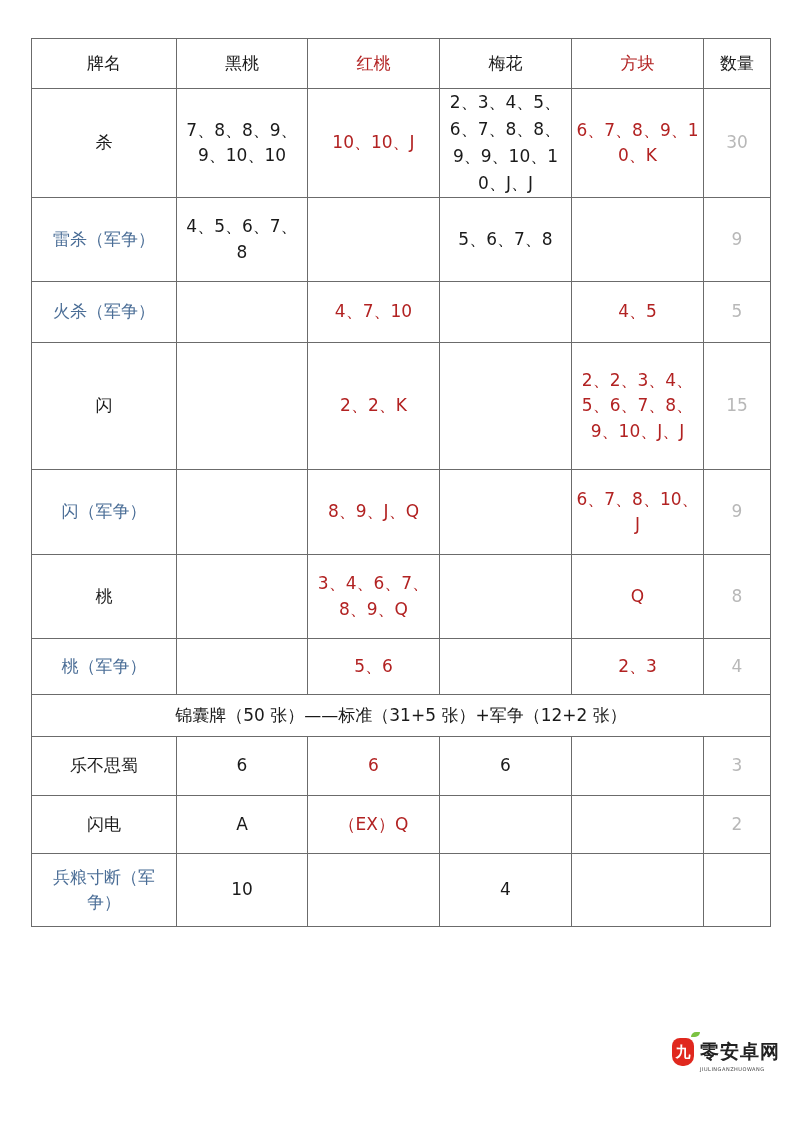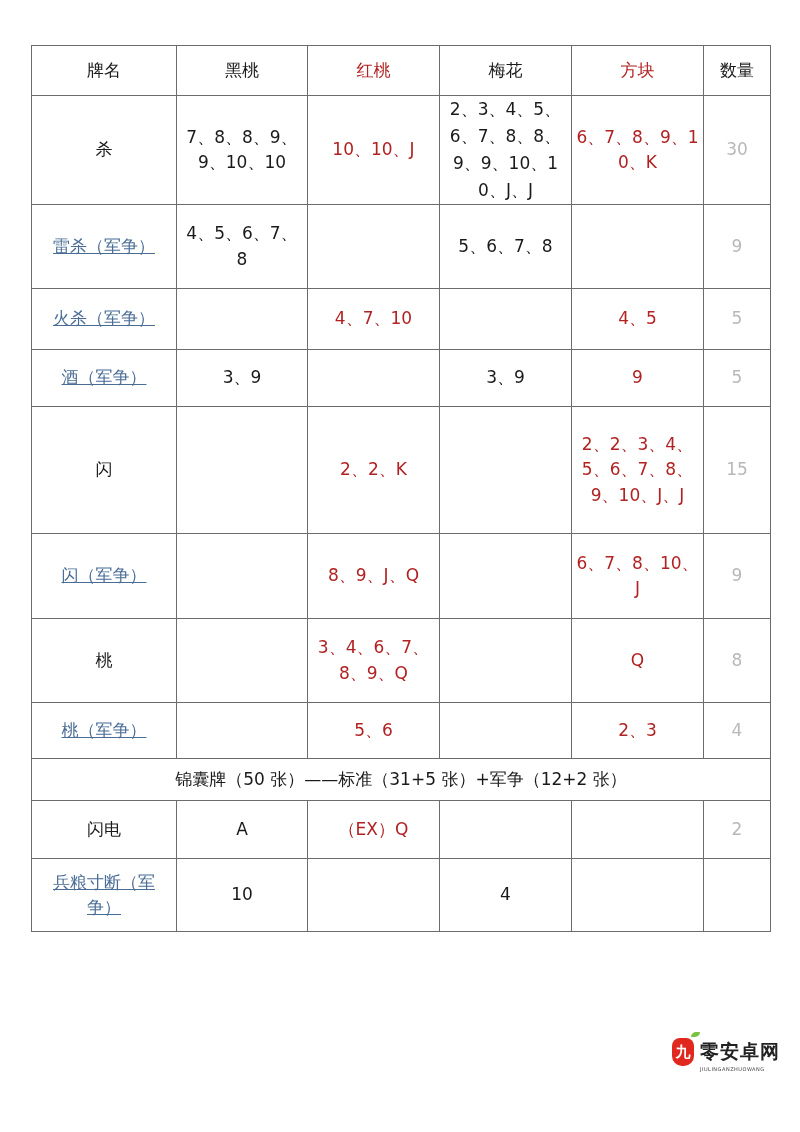--- a/index.html
+++ b/index.html
@@ -1,30 +1,30 @@
 <!DOCTYPE html>
 <html><head>
 <meta charset="utf-8">
 <style>
   html, body { margin: 0; padding: 0; background: #ffffff; }
   body { width: 800px; height: 1132px; position: relative; overflow: hidden;
          font-family: "DejaVu Sans", "Liberation Sans", sans-serif; }
   table.cards {
-    position: absolute; left: 31px; top: 45px;
+    position: absolute; left: 31px; top: 38px;
     width: 739px; border-collapse: collapse; table-layout: fixed;
   }
   table.cards td {
     border: 1px solid #6b6b6b; text-align: center; vertical-align: middle;
     padding: 0 4px; font-size: 17px; color: #1a1a1a; line-height: 1.5;
     word-break: break-all;
   }
   td.hdr { font-size: 19px; }
   td.section { font-size: 18px; }
   .red { color: #b22222 !important; }
-  .blue { color: #4a6d96 !important; text-decoration: underline; }
+  .blue { color: #4a6d96 !important; }
   .gray { color: #b8b8b8 !important; font-size: 17px; }
   td.vals { font-size: 16px; line-height: 2.45; }
   td.vals.tight { line-height: 1.58; margin-top: 36px; }
   .watermark {
     position: absolute; left: 640px; top: 970px; width: 160px; height: 162px;
     background: #ffffff;
   }
   .wm-logo { position: absolute; left: 32px; top: 68px; display: flex; align-items: center; }
   .wm-badge {
     width: 22px; height: 28px; border-radius: 8px 8px 10px 10px; background: #e0281e;
@@ -77,28 +77,20 @@
 
   <tr style="height:61px">
     <td class="blue">火杀（军争）</td>
     <td class="vals"></td>
     <td class="vals red">4、7、10</td>
     <td class="vals"></td>
     <td class="vals red">4、5</td>
     <td class="gray">5</td>
   </tr>
 
-  <tr style="height:57px">
-    <td class="blue">酒（军争）</td>
-    <td class="vals">3、9</td>
-    <td class="vals red"></td>
-    <td class="vals">3、9</td>
-    <td class="vals red">9</td>
-    <td class="gray">5</td>
-  </tr>
 
   <tr style="height:127px">
     <td>闪</td>
     <td class="vals"></td>
     <td class="vals red">2、2、K</td>
     <td class="vals"></td>
     <td class="vals red">2、2、3、4、5、6、7、8、9、10、J、J</td>
     <td class="gray">15</td>
   </tr>
 
@@ -126,20 +118,28 @@
     <td class="vals red">5、6</td>
     <td class="vals"></td>
     <td class="vals red">2、3</td>
     <td class="gray">4</td>
   </tr>
 
   <tr style="height:42px">
     <td colspan="6" class="section">锦囊牌（50 张）——标准（31+5 张）+军争（12+2 张）</td>
   </tr>
 
+  <tr style="height:59px">
+    <td>乐不思蜀</td>
+    <td class="vals">6</td>
+    <td class="vals red">6</td>
+    <td class="vals">6</td>
+    <td class="vals red"></td>
+    <td class="gray">3</td>
+  </tr>
 
   <tr style="height:58px">
     <td>闪电</td>
     <td class="vals">A</td>
     <td class="vals red">（EX）Q</td>
     <td class="vals"></td>
     <td class="vals red"></td>
     <td class="gray">2</td>
   </tr>
 

